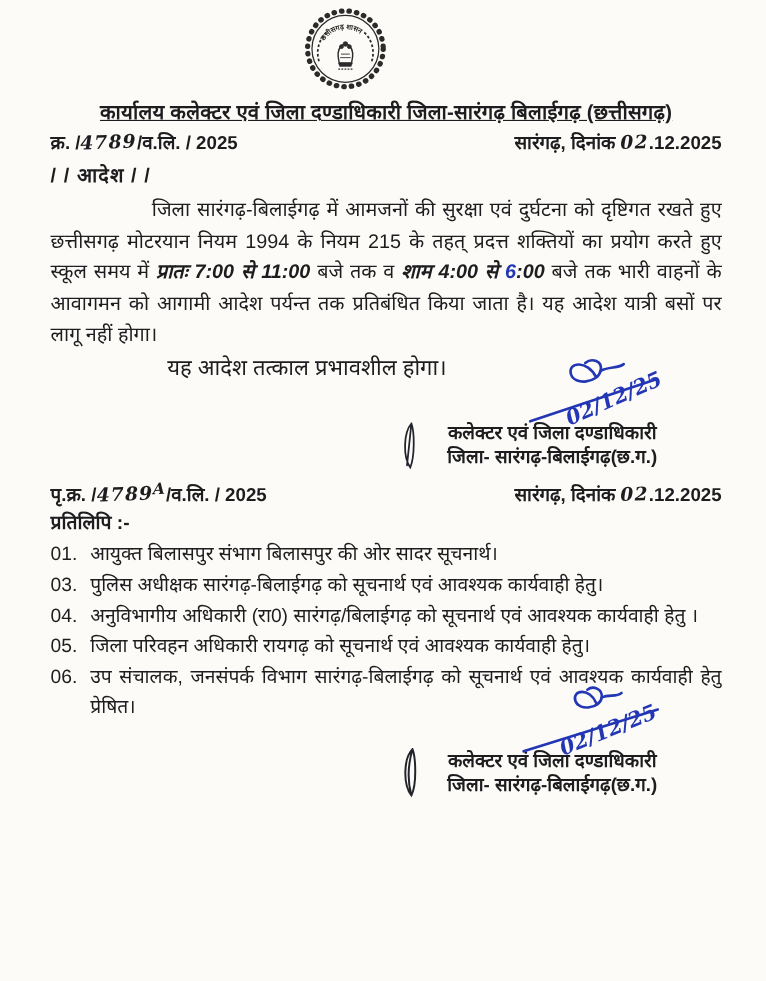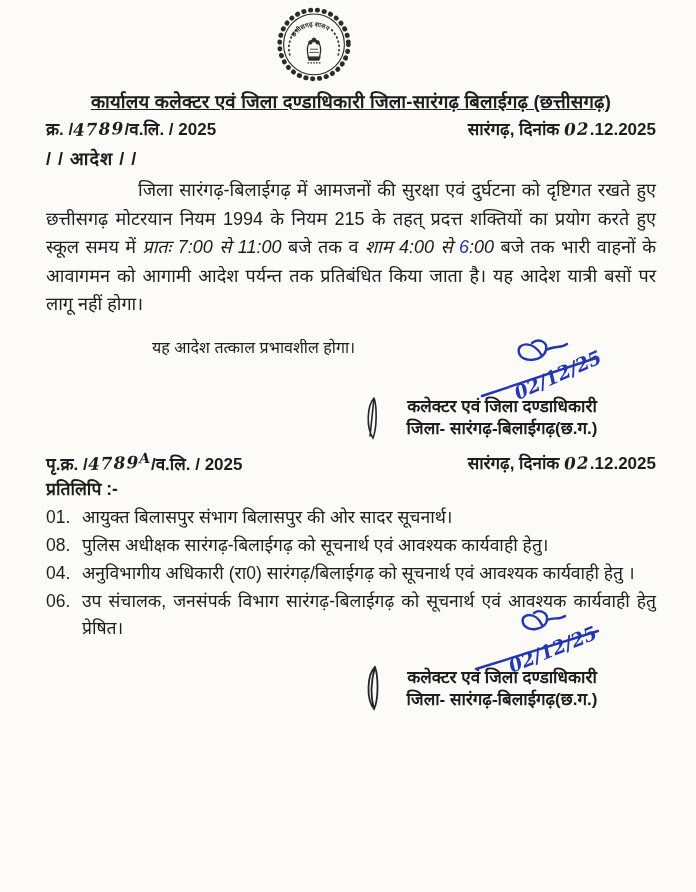--- a/index.html
+++ b/index.html
@@ -37,25 +37,25 @@
   .order-heading{
     text-align:left;font-size:18px;font-weight:700;
     margin:6px 0 6px 0;letter-spacing:1px;
   }
   .body-par{
     font-size:18px;line-height:28.5px;
     text-align:justify;
     text-indent:92px;
     margin:2px 0 0 0;
   }
-  .bold-it{font-weight:400;font-style:italic;margin-top:44px;}
+  .bold-it{font-weight:700;font-style:italic;margin-top:44px;}
   .ink-blue{color:#2336b4;}
   .effective-line{
-    font-size:16px;line-height:28px;
-    margin:15px 0 0 106px;
+    font-size:20px;line-height:28px;
+    margin:2px 0 0 106px;
   }
   .sig-block{
     position:relative;
     width:300px;
     margin:-26px 4px 0 auto;
     padding-top:60px;
     text-align:center;
     font-weight:700;font-size:17px;line-height:22px;
   }
   .sig-block .scrawl{position:absolute;top:-2px;right:6px;}
@@ -146,26 +146,30 @@
   </div>
 
   <div class="copies-label">प्रतिलिपि :-</div>
 
   <div class="copy-list">
     <div class="copy-item">
       <span class="copy-num">01.</span>
       <span class="copy-text">आयुक्त बिलासपुर संभाग बिलासपुर की ओर सादर सूचनार्थ।</span>
     </div>
     <div class="copy-item">
-      <span class="copy-num">08.</span>
+      <span class="copy-num">03.</span>
       <span class="copy-text">पुलिस अधीक्षक सारंगढ़-बिलाईगढ़ को सूचनार्थ एवं आवश्यक कार्यवाही हेतु।</span>
     </div>
     <div class="copy-item">
       <span class="copy-num">04.</span>
       <span class="copy-text">अनुविभागीय अधिकारी (रा0) सारंगढ़/बिलाईगढ़ को सूचनार्थ एवं आवश्यक कार्यवाही हेतु ।</span>
+    </div>
+    <div class="copy-item">
+      <span class="copy-num">05.</span>
+      <span class="copy-text">जिला परिवहन अधिकारी रायगढ़ को सूचनार्थ एवं आवश्यक कार्यवाही हेतु।</span>
     </div>
     <div class="copy-item">
       <span class="copy-num">06.</span>
       <span class="copy-text">उप संचालक, जनसंपर्क विभाग सारंगढ़-बिलाईगढ़ को सूचनार्थ एवं आवश्यक कार्यवाही हेतु प्रेषित।</span>
     </div>
   </div>
 
   <div class="sig-block bottom">
     <svg class="scrawl" width="200" height="74" viewBox="0 0 200 74">
       <g fill="none" stroke="#2336b4" stroke-width="2.4" stroke-linecap="round">

